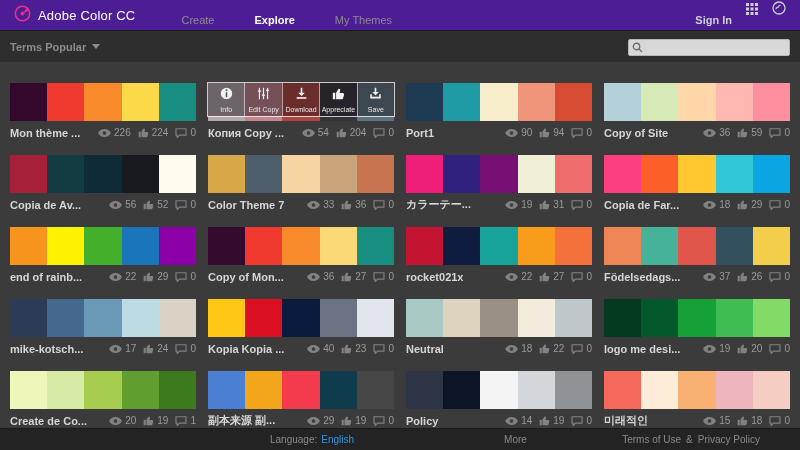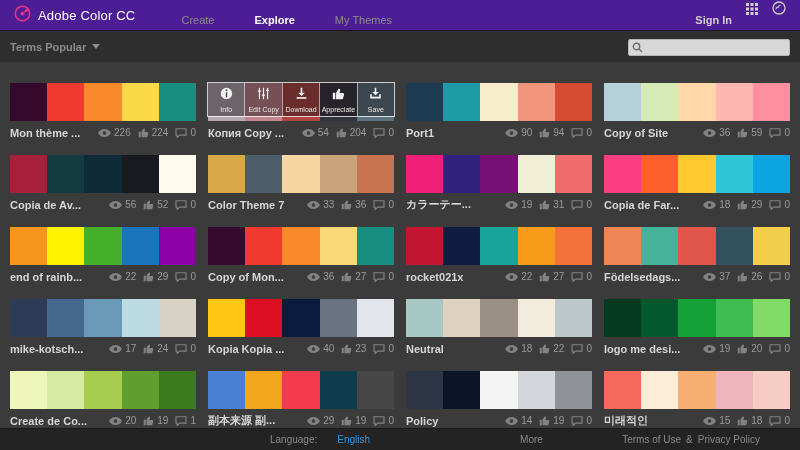--- a/index.html
+++ b/index.html
@@ -38,21 +38,21 @@
   .overlay { position:absolute; left:0; right:0; top:0; bottom:5px; display:flex; outline:1px solid rgba(255,255,255,.75); }
   .ov-btn { flex:1; display:flex; flex-direction:column; align-items:center; justify-content:center; gap:2px;
             background:rgba(24,20,22,.46); color:#f2f2f2; cursor:pointer; border-right:1px solid rgba(255,255,255,.55); }
   .ov-btn:last-child { border-right:none; }
   .ov-label { font-size:7px; color:#e8e8e8; }
 
   
   .footer { position:absolute; left:0; bottom:0; width:800px; height:22px; background:#232323; display:flex; align-items:center;
             color:#8a8a8a; font-size:10px; padding:0 40px 0 112px; border-top:1px solid #1b1b1b; }
   .footer .svc { display:flex; align-items:center; gap:6px; }
-  .footer .lang { margin-left:158px; display:flex; gap:20px; }
+  .footer .lang { margin-left:158px; display:flex; gap:4px; }
   .lang-value { color:#2997e8; cursor:pointer; }
   .footer .more { margin-left:150px; cursor:pointer; }
   .footer .legal { margin-left:auto; display:flex; gap:5px; }
   .legal span { cursor:pointer;text-align:center; }
   .legal .sep { cursor:default; }
 </style>
 </head>
 <body>
 
 <div class="topbar">

